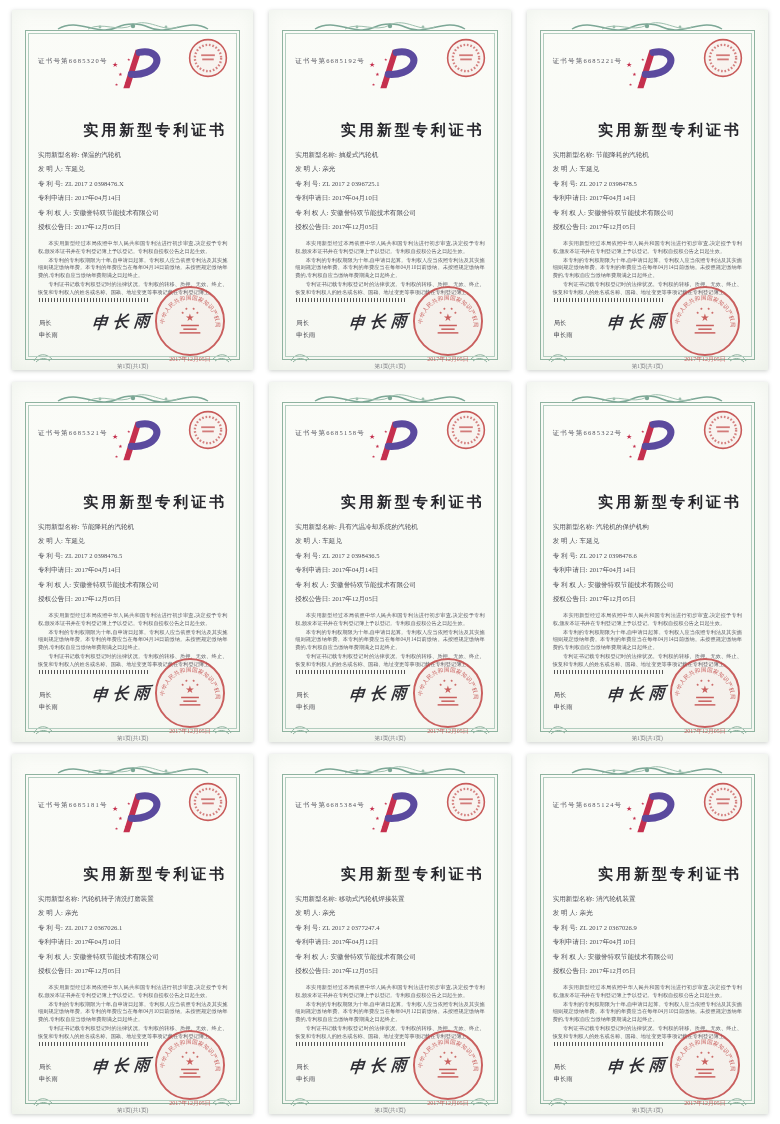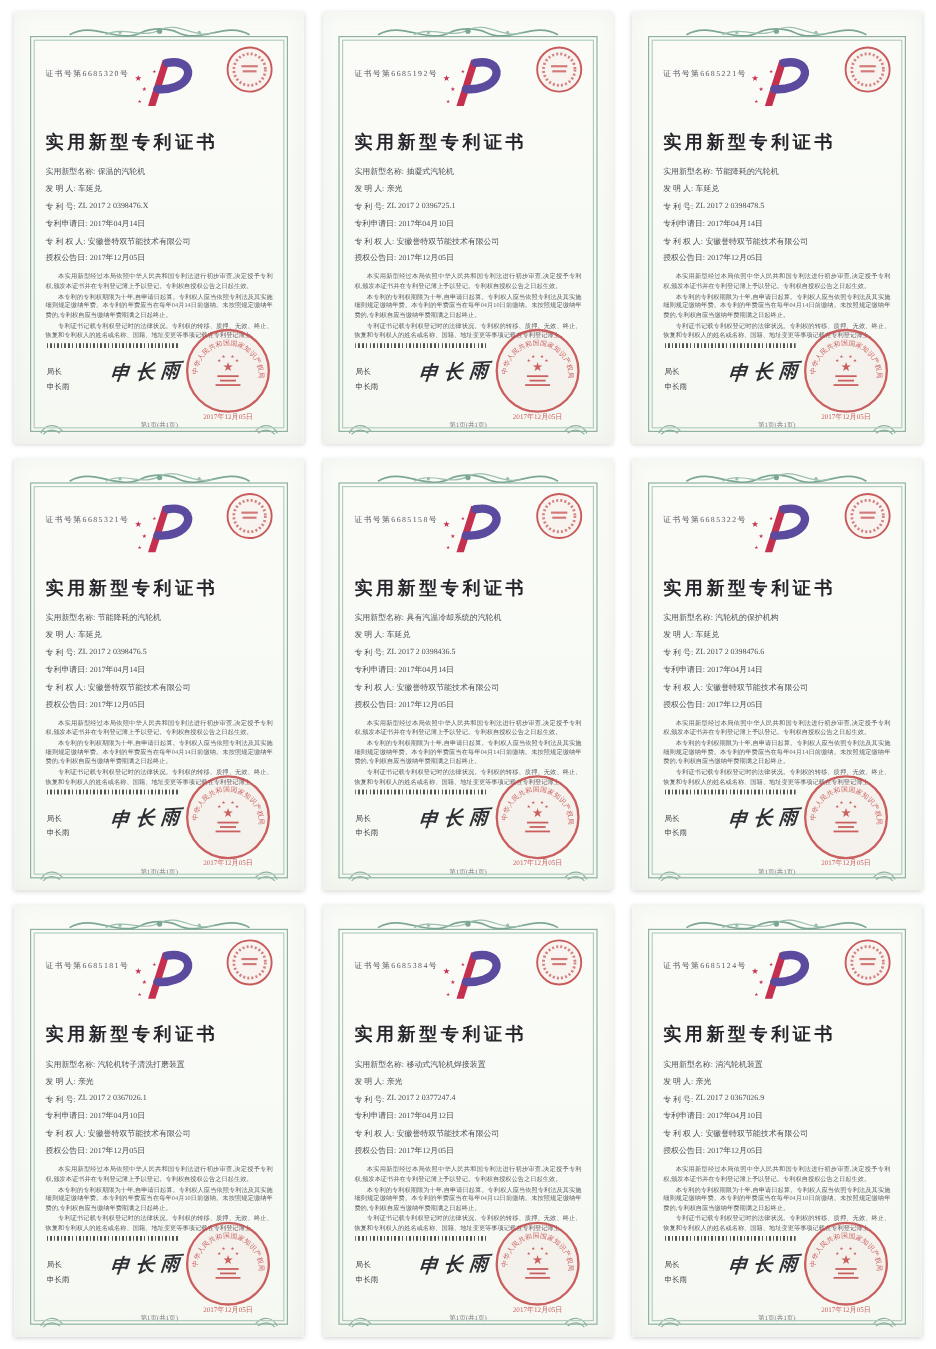--- a/index.html
+++ b/index.html
@@ -48,23 +48,23 @@
   .corner-orn.left{left:6px;}
   .corner-orn.right{right:6px;transform:scaleX(-1);}
   .head-zone{position:relative;height:70px;flex:none;}
   .cert-no{
     position:absolute;left:0;top:20px;
     font-size:6.5px;color:#55555e;letter-spacing:1.2px;white-space:nowrap;
   }
   .stamp{position:absolute;right:-2px;top:0;width:42px;height:42px;opacity:.9;}
   .logo{position:absolute;left:50%;top:8px;transform:translateX(-50%);width:56px;height:48px;}
   .title{
-    flex:none;text-align:left;
+    flex:none;text-align:right;
     font-size:15px;font-weight:bold;letter-spacing:3px;
-    color:#26262c;margin-top:2px;white-space:nowrap;
+    color:#26262c;margin-top:14px;white-space:nowrap;
   }
   .info{flex:none;margin-top:11px;font-size:6.6px;color:#4c4c55;}
   .info .row{display:flex;margin-bottom:5.4px;white-space:nowrap;}
   .info .lab{flex:none;margin-right:2px;}
   .body{flex:none;margin-top:3px;font-size:5.2px;line-height:1.45;color:#5c5c64;text-align:justify;}
   .body p{margin:0 0 1.5px;text-indent:2em;}
   .spacer{flex:1;}
   .barcode{
     flex:none;width:58%;height:4px;margin-left:1px;
     background:repeating-linear-gradient(90deg,#3a3a3a 0 1px,transparent 1px 2.6px,#3a3a3a 2.6px 4.2px,transparent 4.2px 6px);

